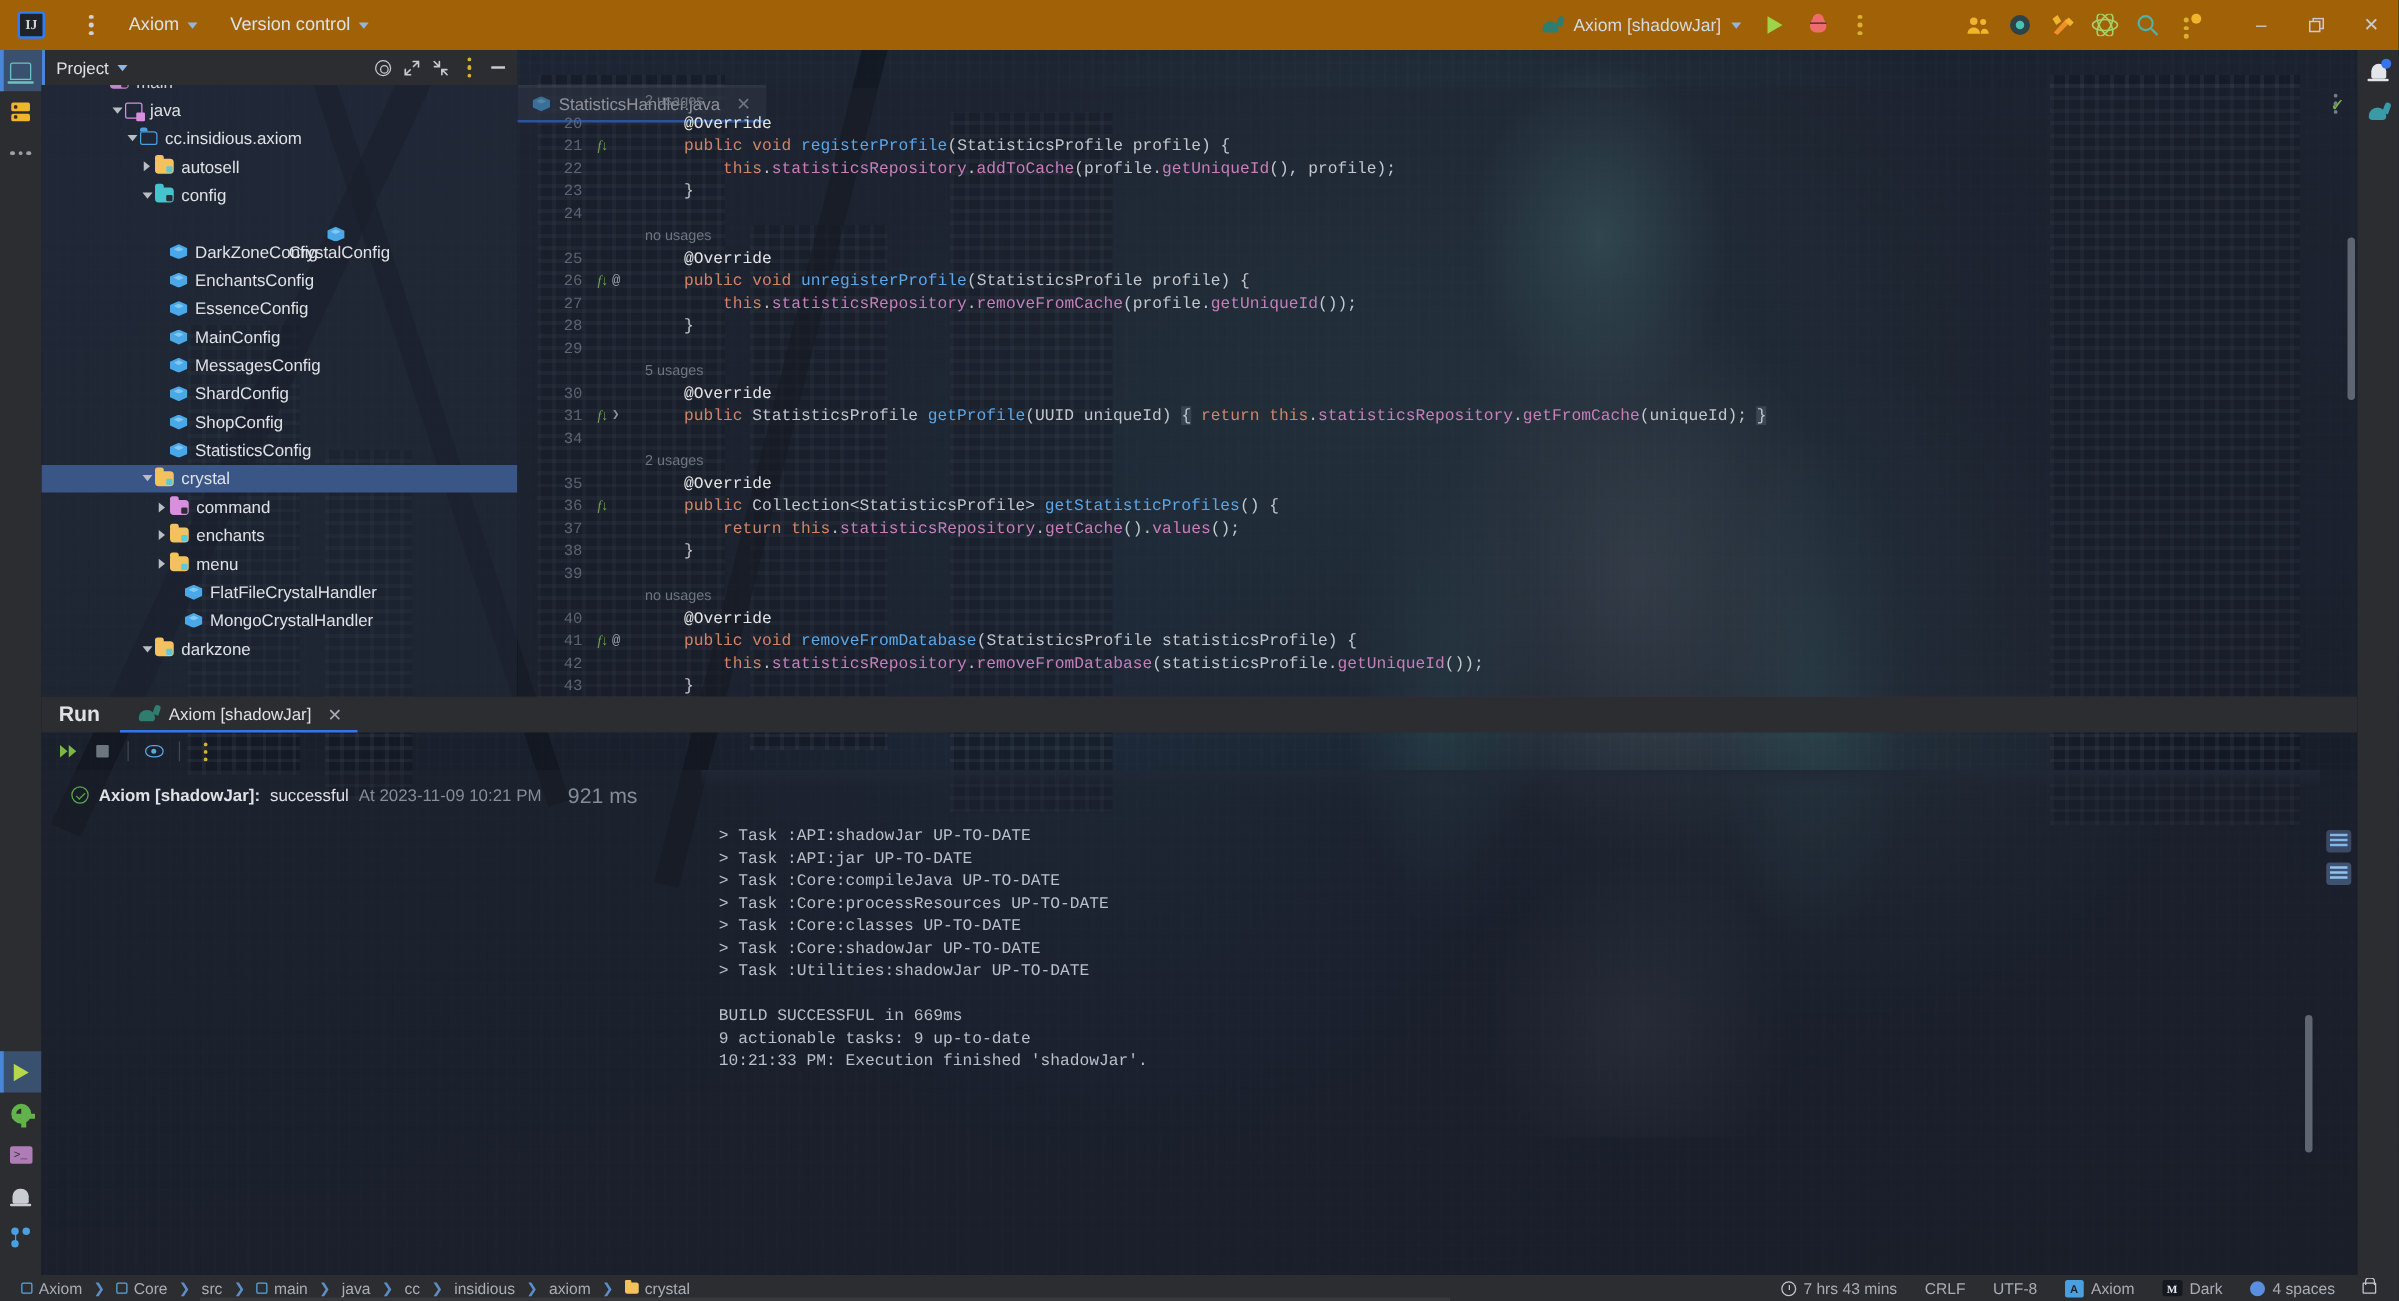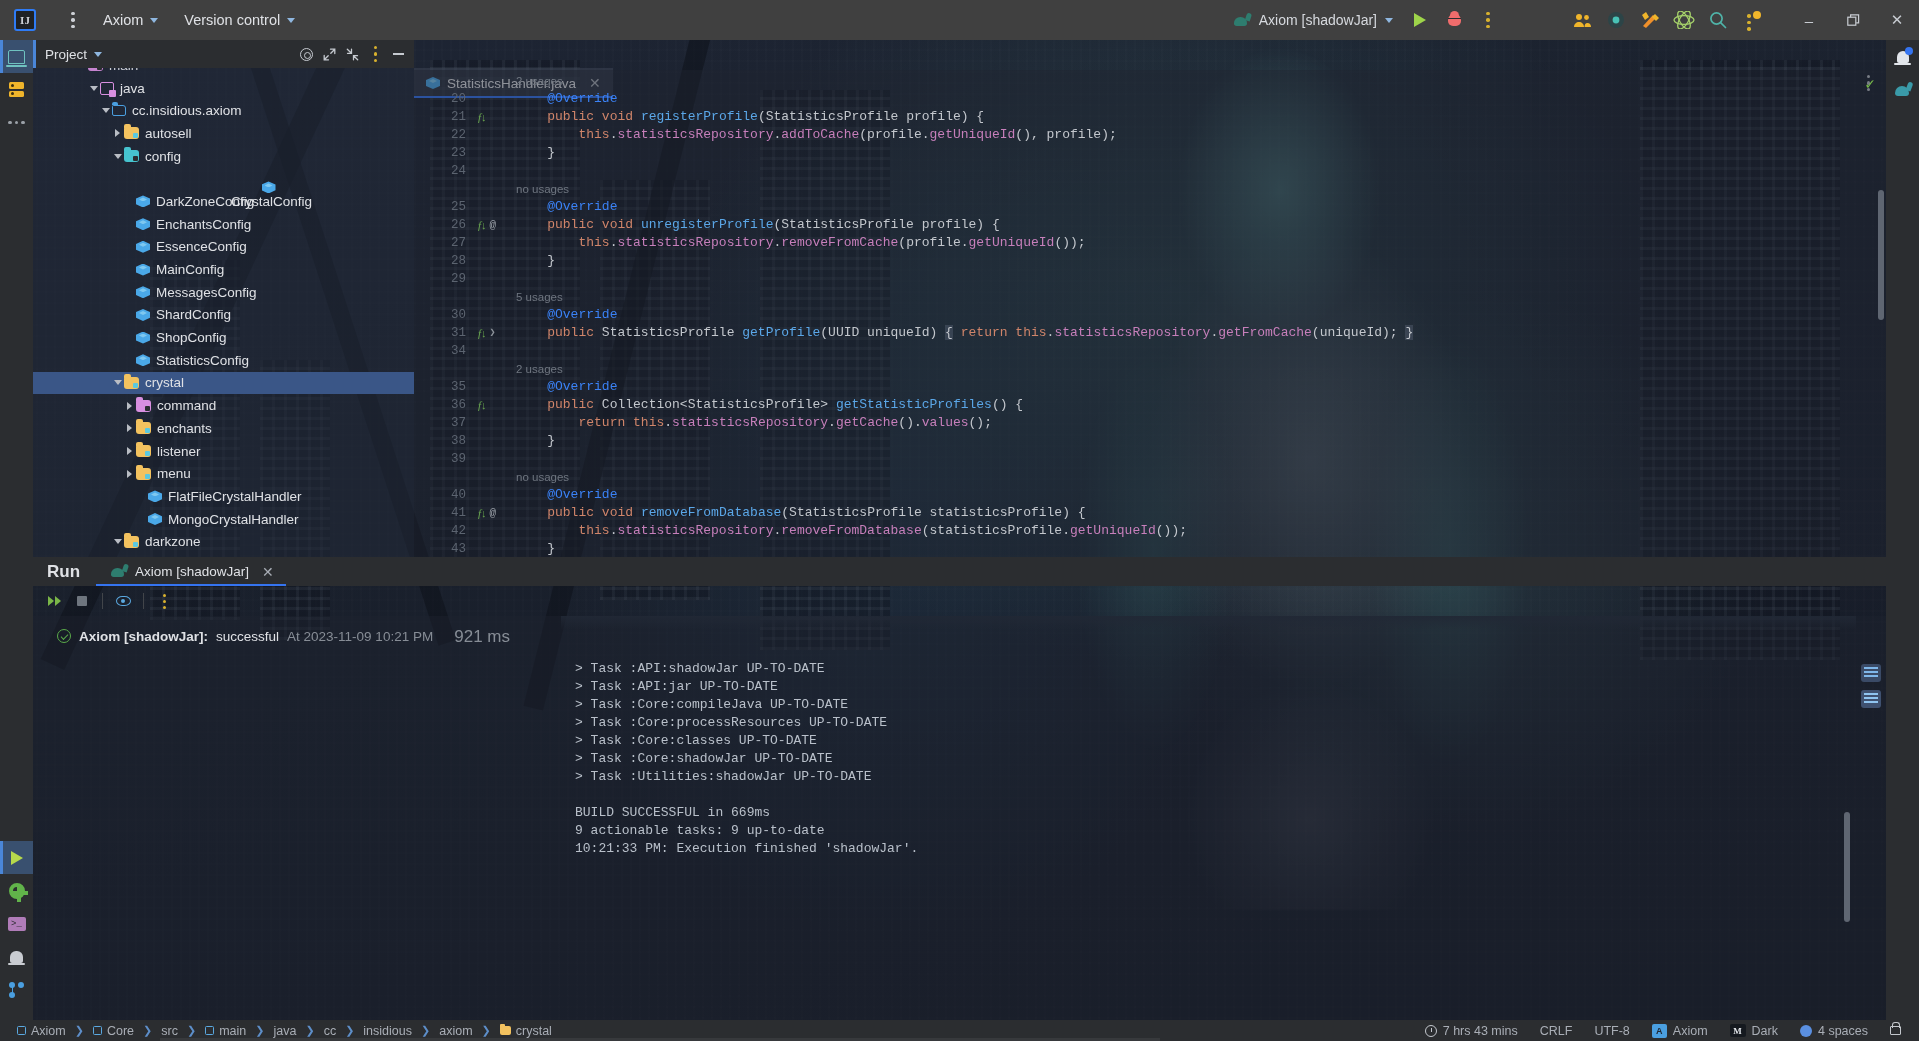--- a/index.html
+++ b/index.html
@@ -41,21 +41,21 @@
       radial-gradient(ellipse 110px 280px at 175px 520px, rgba(90,170,168,0.32), rgba(0,0,0,0) 72%),
       radial-gradient(ellipse 110px 300px at 470px 520px, rgba(90,170,168,0.30), rgba(0,0,0,0) 72%),
       radial-gradient(ellipse 180px 200px at 330px 790px, rgba(200,205,218,0.22), rgba(0,0,0,0) 70%);
     filter:blur(1px);
   }
   .wp-dark{ position:absolute; inset:0; background:linear-gradient(180deg, rgba(25,30,40,.30), rgba(20,24,33,.50)); }
 
   
   .titlebar{
     position:absolute; left:0; top:0; width:1919px; height:40px;
-    background:#404040; z-index:30;
+    background:#a16207; z-index:30;
     display:flex; align-items:center;
   }
   .ij-logo{
     width:22px;height:22px;margin-left:14px;border:2px solid #2f7cf6;border-radius:3px;
     background:#1f2226; display:flex;align-items:center;justify-content:center;
     font-size:11px; font-weight:700; color:#cfd3da; font-family:"Liberation Serif", serif;
   }
   .tb-burger{ width:26px;height:30px;margin-left:24px;display:flex;flex-direction:column;
     align-items:center;justify-content:center;gap:3px; }
   .tb-burger i{ width:3.5px;height:3.5px;border-radius:50%;background:#ced1d6;display:block; }
@@ -183,21 +183,21 @@
     font-family:"Liberation Mono", monospace; font-size:13px; line-height:18px; }
   .cline{ height:18px; display:flex; align-items:center; white-space:pre; }
   .gutter{ width:60px; flex:none; text-align:right; padding-right:8px; color:#5c6470; font-size:12.5px;}
   .gmark{ width:34px; flex:none; display:flex; align-items:center; gap:3px; padding-left:4px;}
   .gm-impl{ color:#6aa84f; font-size:11px; font-family:"Liberation Serif",serif; font-style:italic;}
   .gm-at{ color:#9aa0a8; font-size:11px;}
   .gm-fold{ color:#8d939b; font-size:10px;}
   .ctext{ flex:1; padding-left:8px; }
   .usages{ color:#6f7680; font-size:11.5px; font-family:"Liberation Sans",sans-serif; }
   .k{color:#d0856a;}            
-  .an{color:#3b82f6;}           
+  .an{color:#e5e5e5;}           
   .m{color:#5ba7e8;}            
   .f{color:#c77fbb;}            
   .t{color:#c3c7cd;}            
   .p{color:#c3c7cd;}
   .hl-brace{ background:rgba(120,130,150,0.28); }
   .ed-scroll{ position:absolute; right:2px; top:120px; width:6px; height:130px; background:#5f6672; border-radius:3px;}
   .ed-check{ position:absolute; right:10px; top:6px; color:#76b84a; font-size:14px;}
 
   
   .run-panel{ position:absolute; left:33px; top:557px; width:1853px; height:463px; z-index:20; overflow:hidden;}
@@ -551,27 +551,20 @@
               <i></i>
             </span>
             <span class="tlabel">command</span>
           </div>
           <div class="trow" style="padding-left: 90px;">
             <span class="tarrow right"></span>
             <span class="folder">
               <i></i>
             </span>
             <span class="tlabel">enchants</span>
-          </div>
-          <div class="trow" style="padding-left: 90px;">
-            <span class="tarrow right"></span>
-            <span class="folder">
-              <i></i>
-            </span>
-            <span class="tlabel">listener</span>
           </div>
           <div class="trow" style="padding-left: 90px;">
             <span class="tarrow right"></span>
             <span class="folder">
               <i></i>
             </span>
             <span class="tlabel">menu</span>
           </div>
           <div class="trow" style="padding-left: 102px;">
             <span class="tarrow none"></span>

